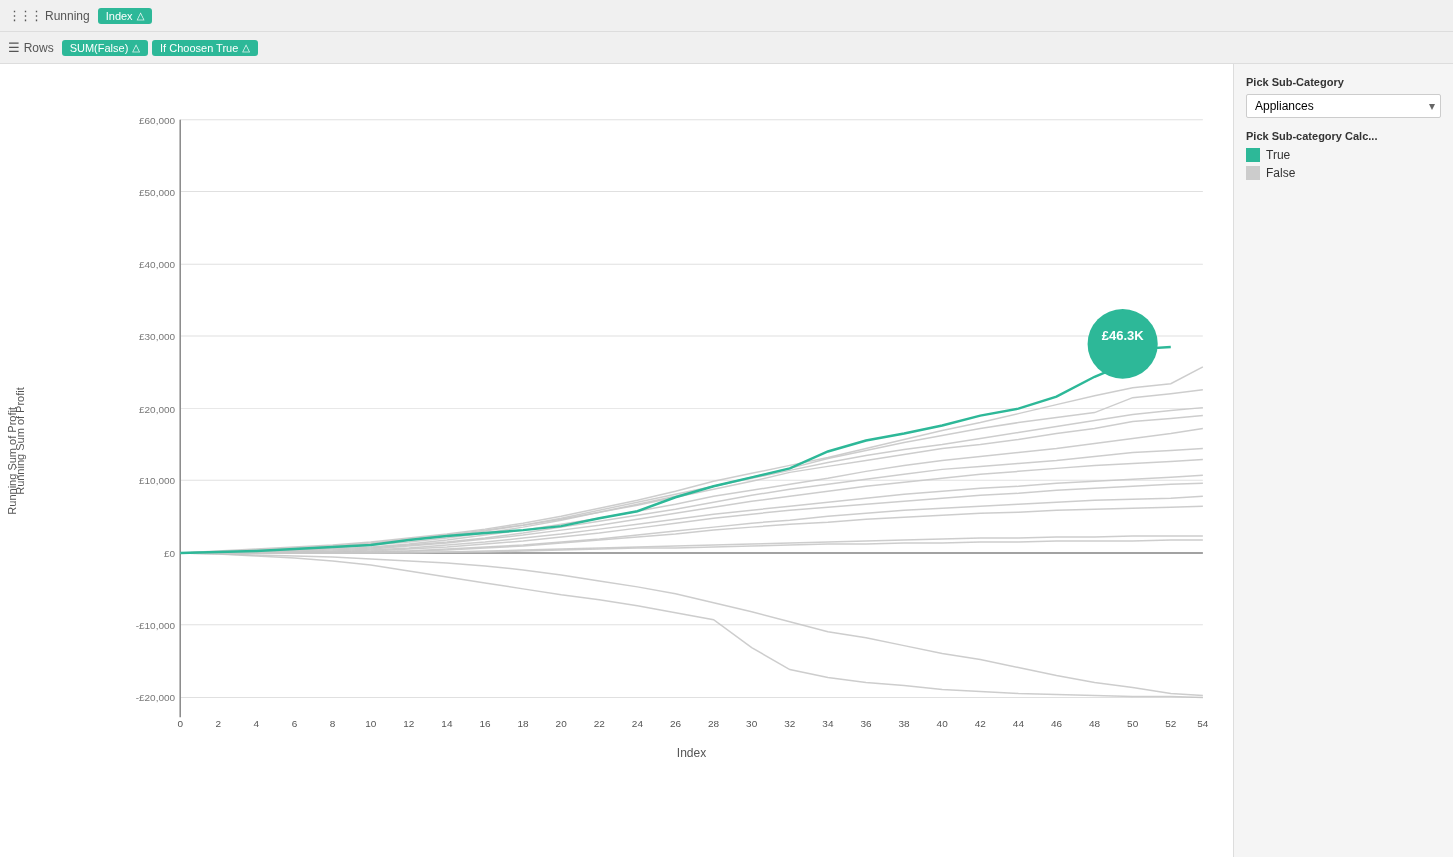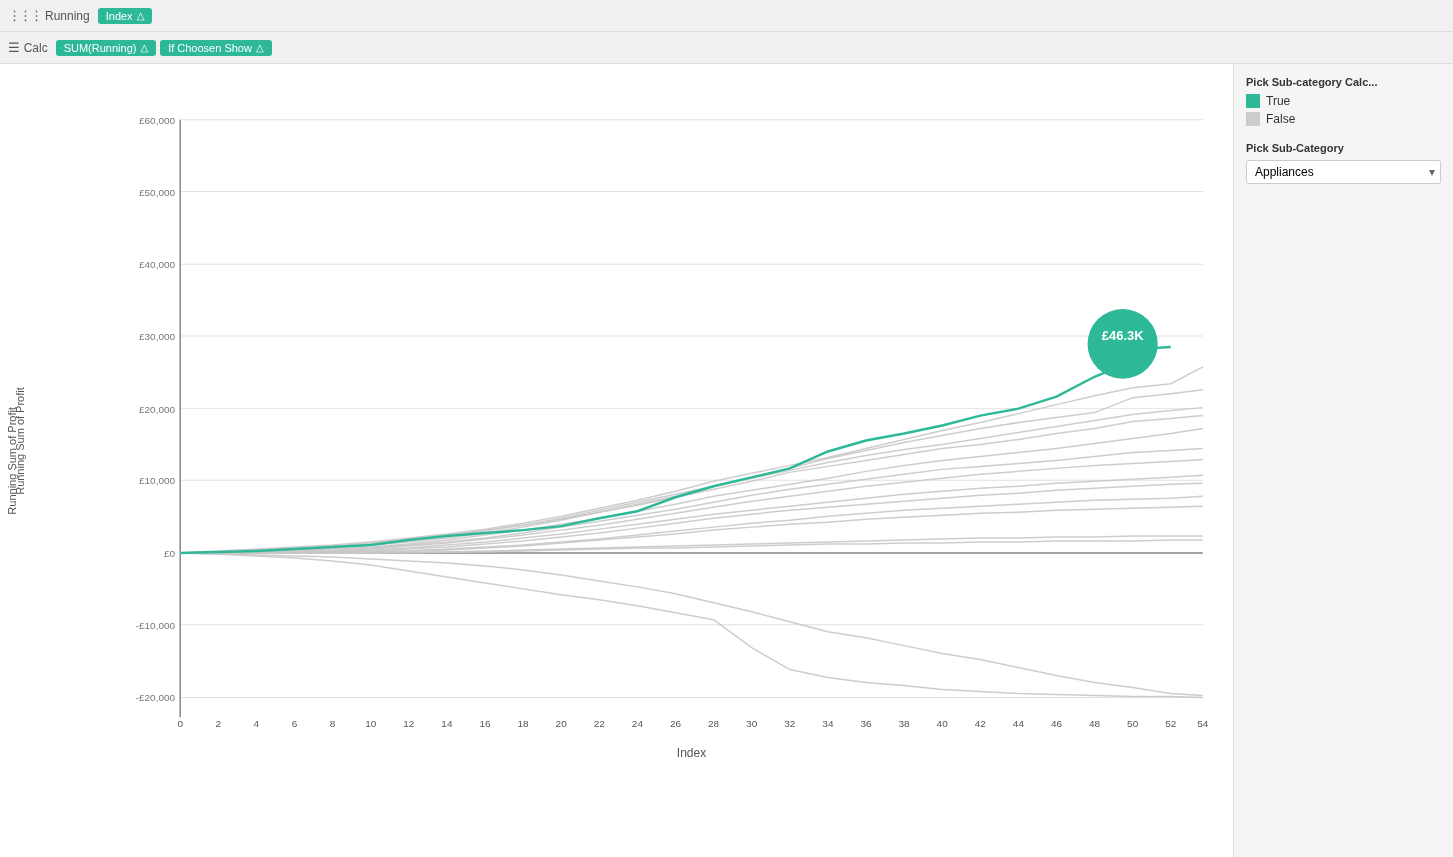--- a/index.html
+++ b/index.html
@@ -76,28 +76,28 @@
   </span>
   <div class="pill">
     <span>Index</span>
     <span class="delta">△</span>
   </div>
 </div>
 
 <div class="toolbar-row">
   <span class="label">
     <span style="font-size:13px;">☰</span>
-    <span>Calc</span>
+    <span>Rows</span>
   </span>
   <div class="pill">
-    <span>SUM(Running)</span>
+    <span>SUM(False)</span>
     <span class="delta">△</span>
   </div>
   <div class="pill">
-    <span>If Choosen Show</span>
+    <span>If Choosen True</span>
     <span class="delta">△</span>
   </div>
 </div>
 
 <div class="main-area">
 
   <div class="chart-container">
 
     <div style="position:absolute; left:10px; top:0; bottom:40px; display:flex; align-items:center; justify-content:center; width:20px;">
       <span style="font-size:11px; color:#555; white-space:nowrap; transform:rotate(-90deg); display:inline-block; width:120px; text-align:center;">Running Sum of Profit</span>
@@ -198,32 +198,20 @@
     </svg>
 
     <div style="position:absolute; left:6px; top:50%; transform:translateY(-50%); height:200px; display:flex; align-items:center; justify-content:center;">
       <span style="font-size:11px; color:#555; white-space:nowrap; writing-mode:vertical-lr; transform:rotate(180deg); text-align:center;">Running Sum of Profit</span>
     </div>
   </div>
 
   <div class="sidebar">
 
     <div>
-      <div class="sidebar-section-title">Pick Sub-category Calc...</div>
-      <div class="legend-item">
-        <div class="legend-color" style="background:#2db898;"></div>
-        <span class="legend-label">True</span>
-      </div>
-      <div class="legend-item">
-        <div class="legend-color" style="background:#cccccc;"></div>
-        <span class="legend-label">False</span>
-      </div>
-    </div>
-
-    <div>
       <div class="sidebar-section-title">Pick Sub-Category</div>
       <div class="dropdown-wrapper">
         <select class="dropdown-select">
           <option>Appliances</option>
           <option>Bookcases</option>
           <option>Chairs</option>
           <option>Copiers</option>
           <option>Envelopes</option>
           <option>Fasteners</option>
           <option>Furnishings</option>
@@ -232,14 +220,26 @@
           <option>Paper</option>
           <option>Phones</option>
           <option>Storage</option>
           <option>Supplies</option>
           <option>Tables</option>
         </select>
         <span class="dropdown-arrow">▾</span>
       </div>
     </div>
 
+    <div>
+      <div class="sidebar-section-title">Pick Sub-category Calc...</div>
+      <div class="legend-item">
+        <div class="legend-color" style="background:#2db898;"></div>
+        <span class="legend-label">True</span>
+      </div>
+      <div class="legend-item">
+        <div class="legend-color" style="background:#cccccc;"></div>
+        <span class="legend-label">False</span>
+      </div>
+    </div>
+
   </div>
 </div>
 
 </body></html>

